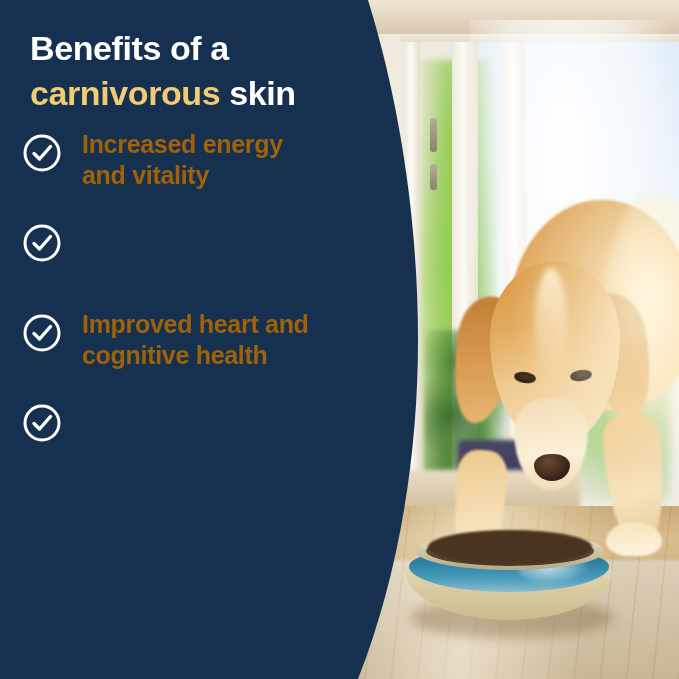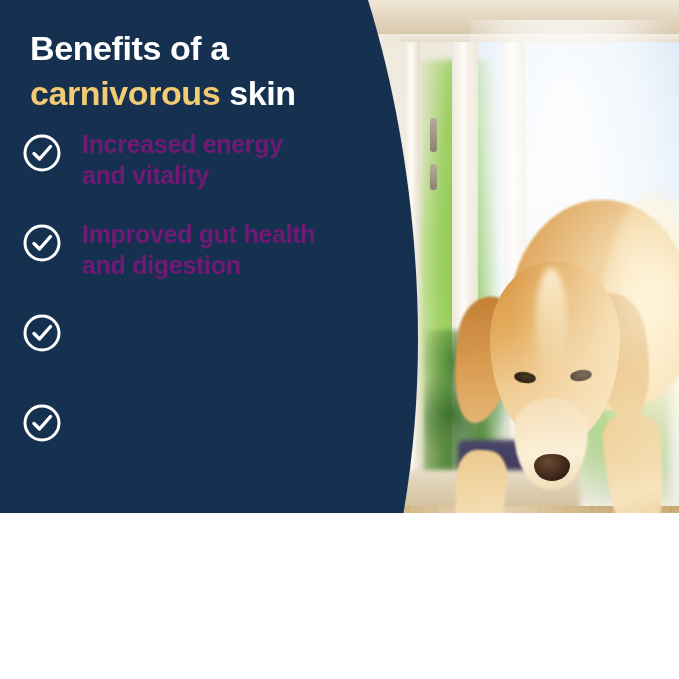--- a/index.html
+++ b/index.html
@@ -7,21 +7,21 @@
     padding: 0;
     background: #ffffff;
   }
   body {
     font-family: "Liberation Sans", sans-serif;
   }
 
   #poster {
     position: relative;
     width: 679px;
-    height: 513px;
+    height: 679px;
     overflow: hidden;
     background: #ffffff;
   }
 
   
   .photo {
     position: absolute;
     inset: 0;
     overflow: hidden;
   }
@@ -322,21 +322,21 @@
     flex: 0 0 auto;
     width: 40px; height: 40px;
     margin-top: 1px;
   }
   .benefit-text {
     margin-left: 20px;
     font-size: 25px;
     font-weight: bold;
     line-height: 31px;
     letter-spacing: -0.3px;
-    color: #701a75;
+    color: #a16207;
     white-space: pre-line;
     margin-top: -3px;
   }
 </style>
 </head>
 <body>
 
 <div id="poster">
 
   <div class="photo">
@@ -406,36 +406,36 @@
 
       <div class="benefit">
         <svg class="check-icon" viewBox="0 0 40 40">
           <circle cx="20" cy="20" r="17" fill="none" stroke="#ffffff" stroke-width="3"></circle>
           <path d="M12 20.5 L17.5 26 L28.5 13.5" fill="none" stroke="#ffffff" stroke-width="3.4" stroke-linecap="round" stroke-linejoin="round"></path>
         </svg>
         <div class="benefit-text">Increased energy
 and vitality</div>
       </div>
 
-      <div class="benefit">
-        <svg class="check-icon" viewBox="0 0 40 40">
-          <circle cx="20" cy="20" r="17" fill="none" stroke="#ffffff" stroke-width="3"></circle>
-          <path d="M12 20.5 L17.5 26 L28.5 13.5" fill="none" stroke="#ffffff" stroke-width="3.4" stroke-linecap="round" stroke-linejoin="round"></path>
-        </svg>
-        <div class="benefit-text">Improved gut health
-and digestion</div>
-      </div>
 
       <div class="benefit">
         <svg class="check-icon" viewBox="0 0 40 40">
           <circle cx="20" cy="20" r="17" fill="none" stroke="#ffffff" stroke-width="3"></circle>
           <path d="M12 20.5 L17.5 26 L28.5 13.5" fill="none" stroke="#ffffff" stroke-width="3.4" stroke-linecap="round" stroke-linejoin="round"></path>
         </svg>
       </div>
 
+      <div class="benefit">
+        <svg class="check-icon" viewBox="0 0 40 40">
+          <circle cx="20" cy="20" r="17" fill="none" stroke="#ffffff" stroke-width="3"></circle>
+          <path d="M12 20.5 L17.5 26 L28.5 13.5" fill="none" stroke="#ffffff" stroke-width="3.4" stroke-linecap="round" stroke-linejoin="round"></path>
+        </svg>
+        <div class="benefit-text">Improved heart and
+cognitive health</div>
+      </div>
 
 
       <div class="benefit">
         <svg class="check-icon" viewBox="0 0 40 40">
           <circle cx="20" cy="20" r="17" fill="none" stroke="#ffffff" stroke-width="3"></circle>
           <path d="M12 20.5 L17.5 26 L28.5 13.5" fill="none" stroke="#ffffff" stroke-width="3.4" stroke-linecap="round" stroke-linejoin="round"></path>
         </svg>
       </div>
 
     </div>

